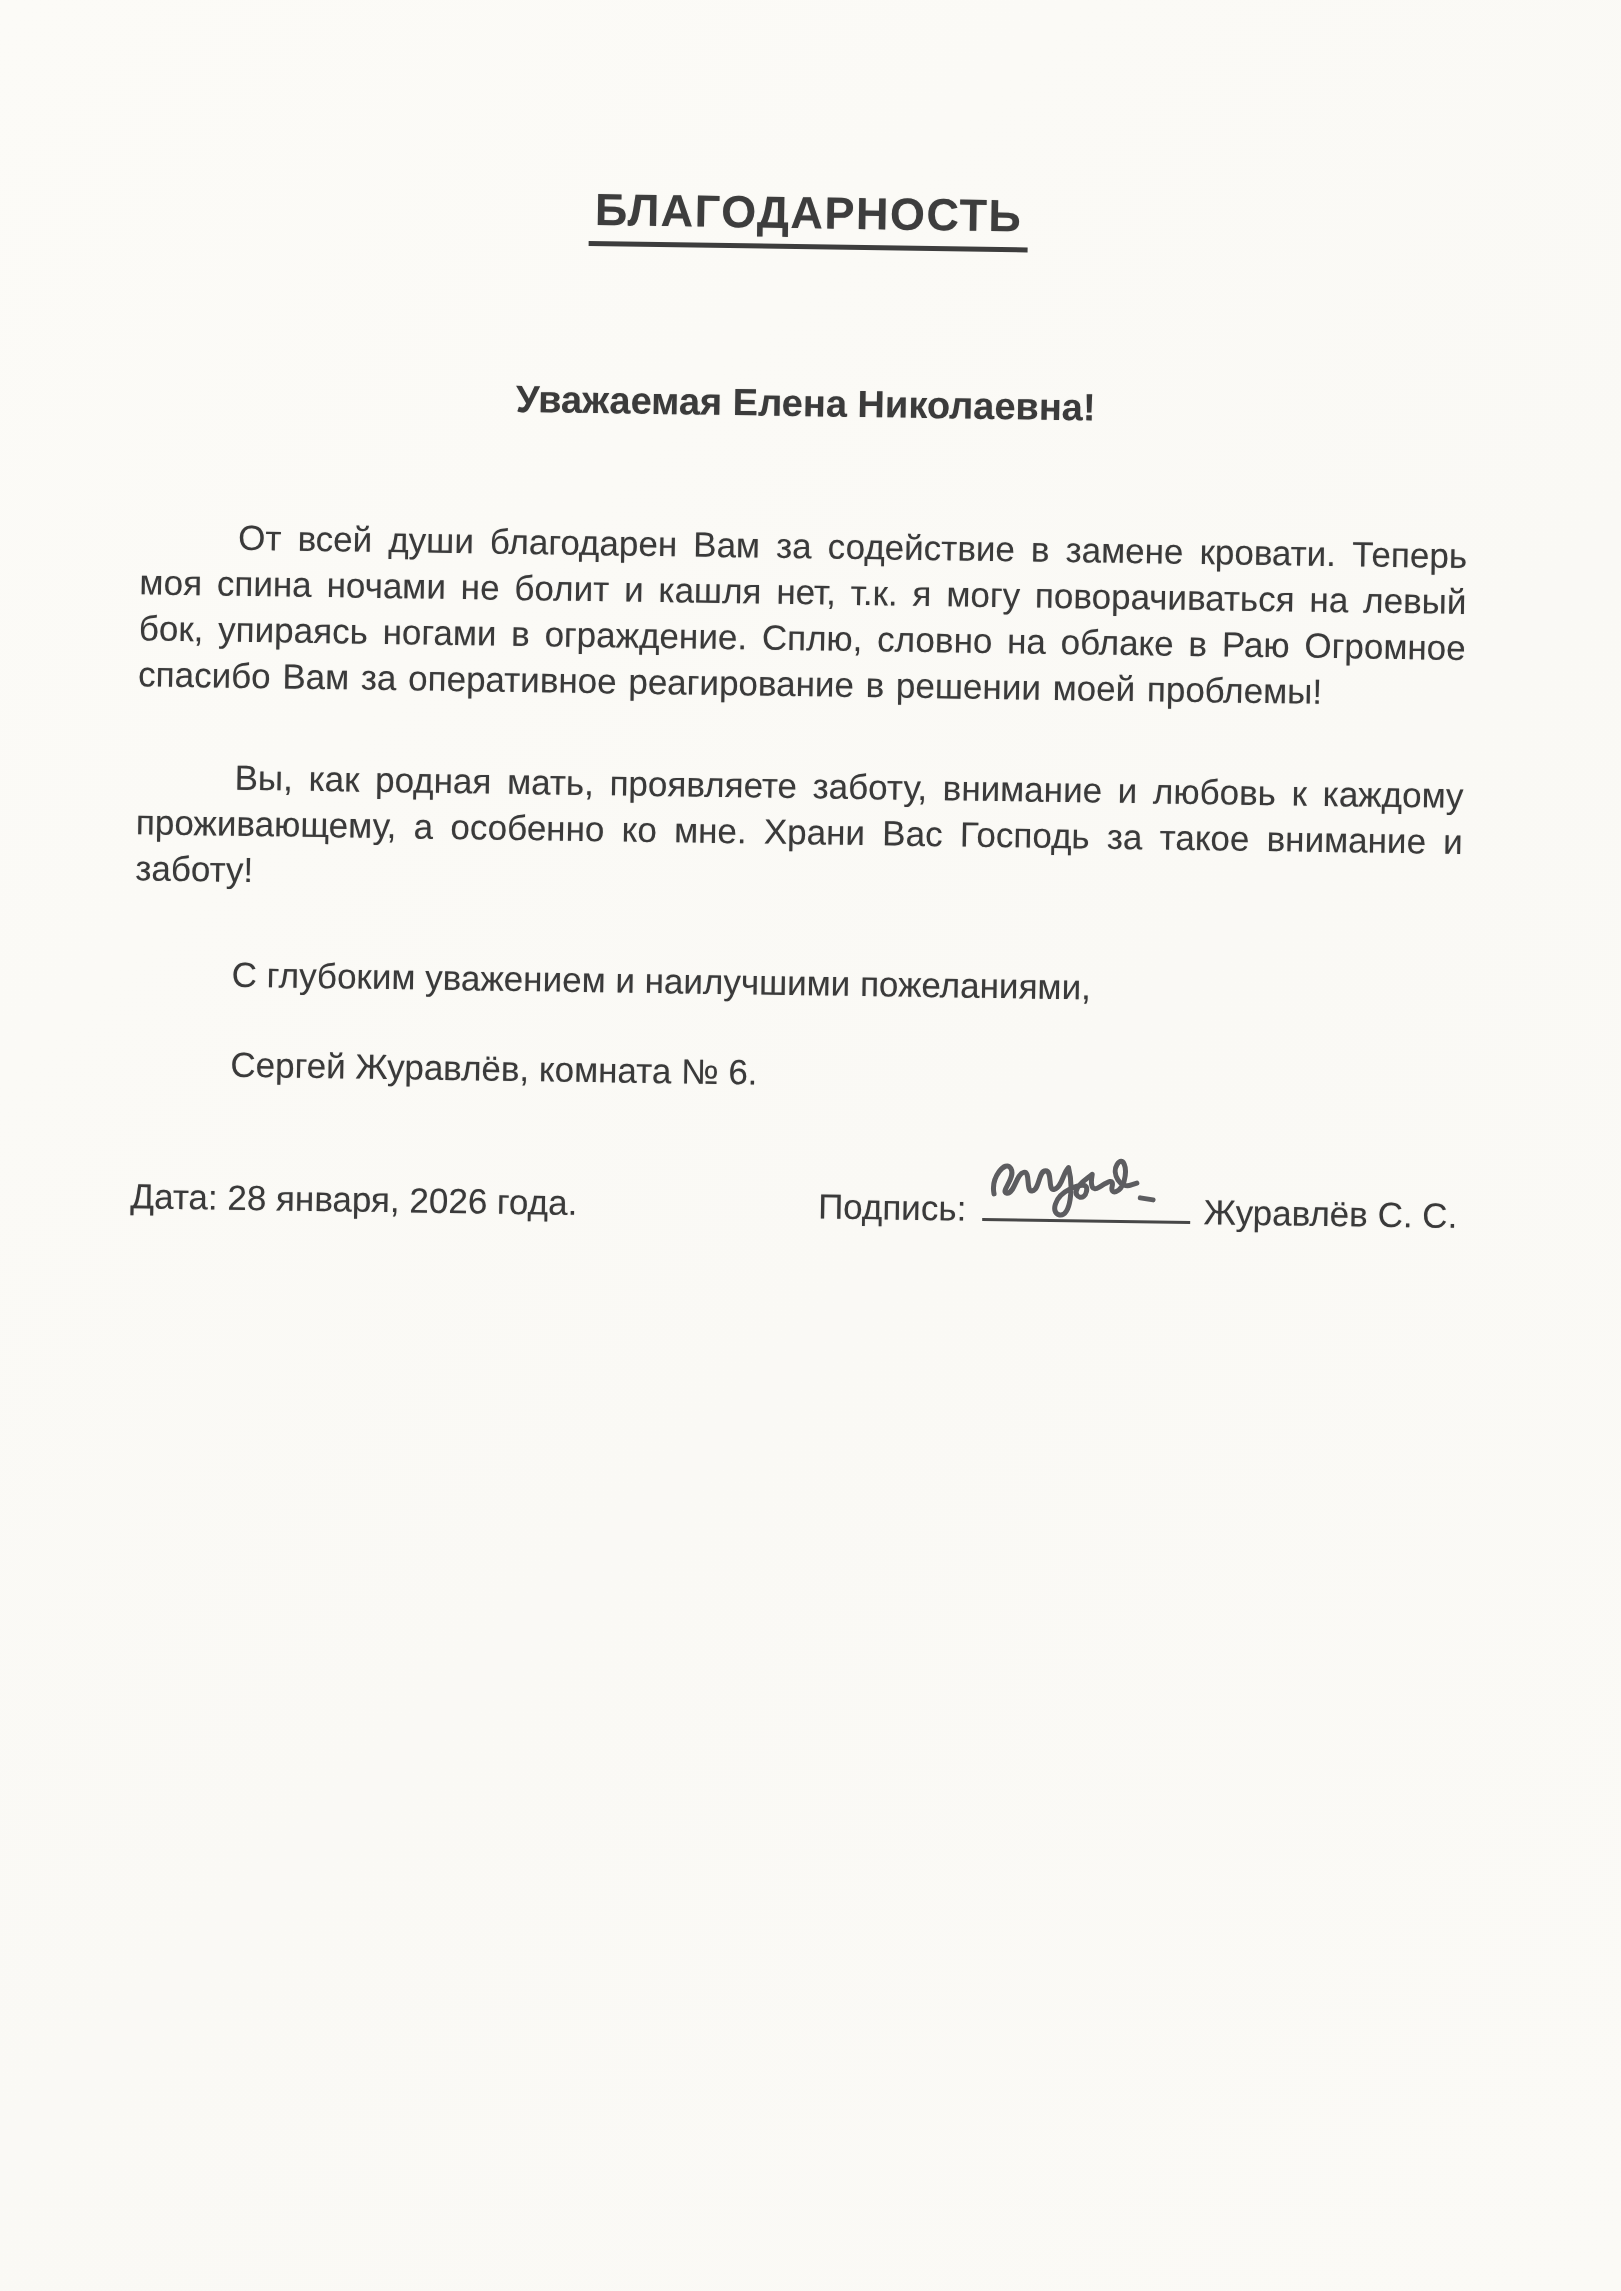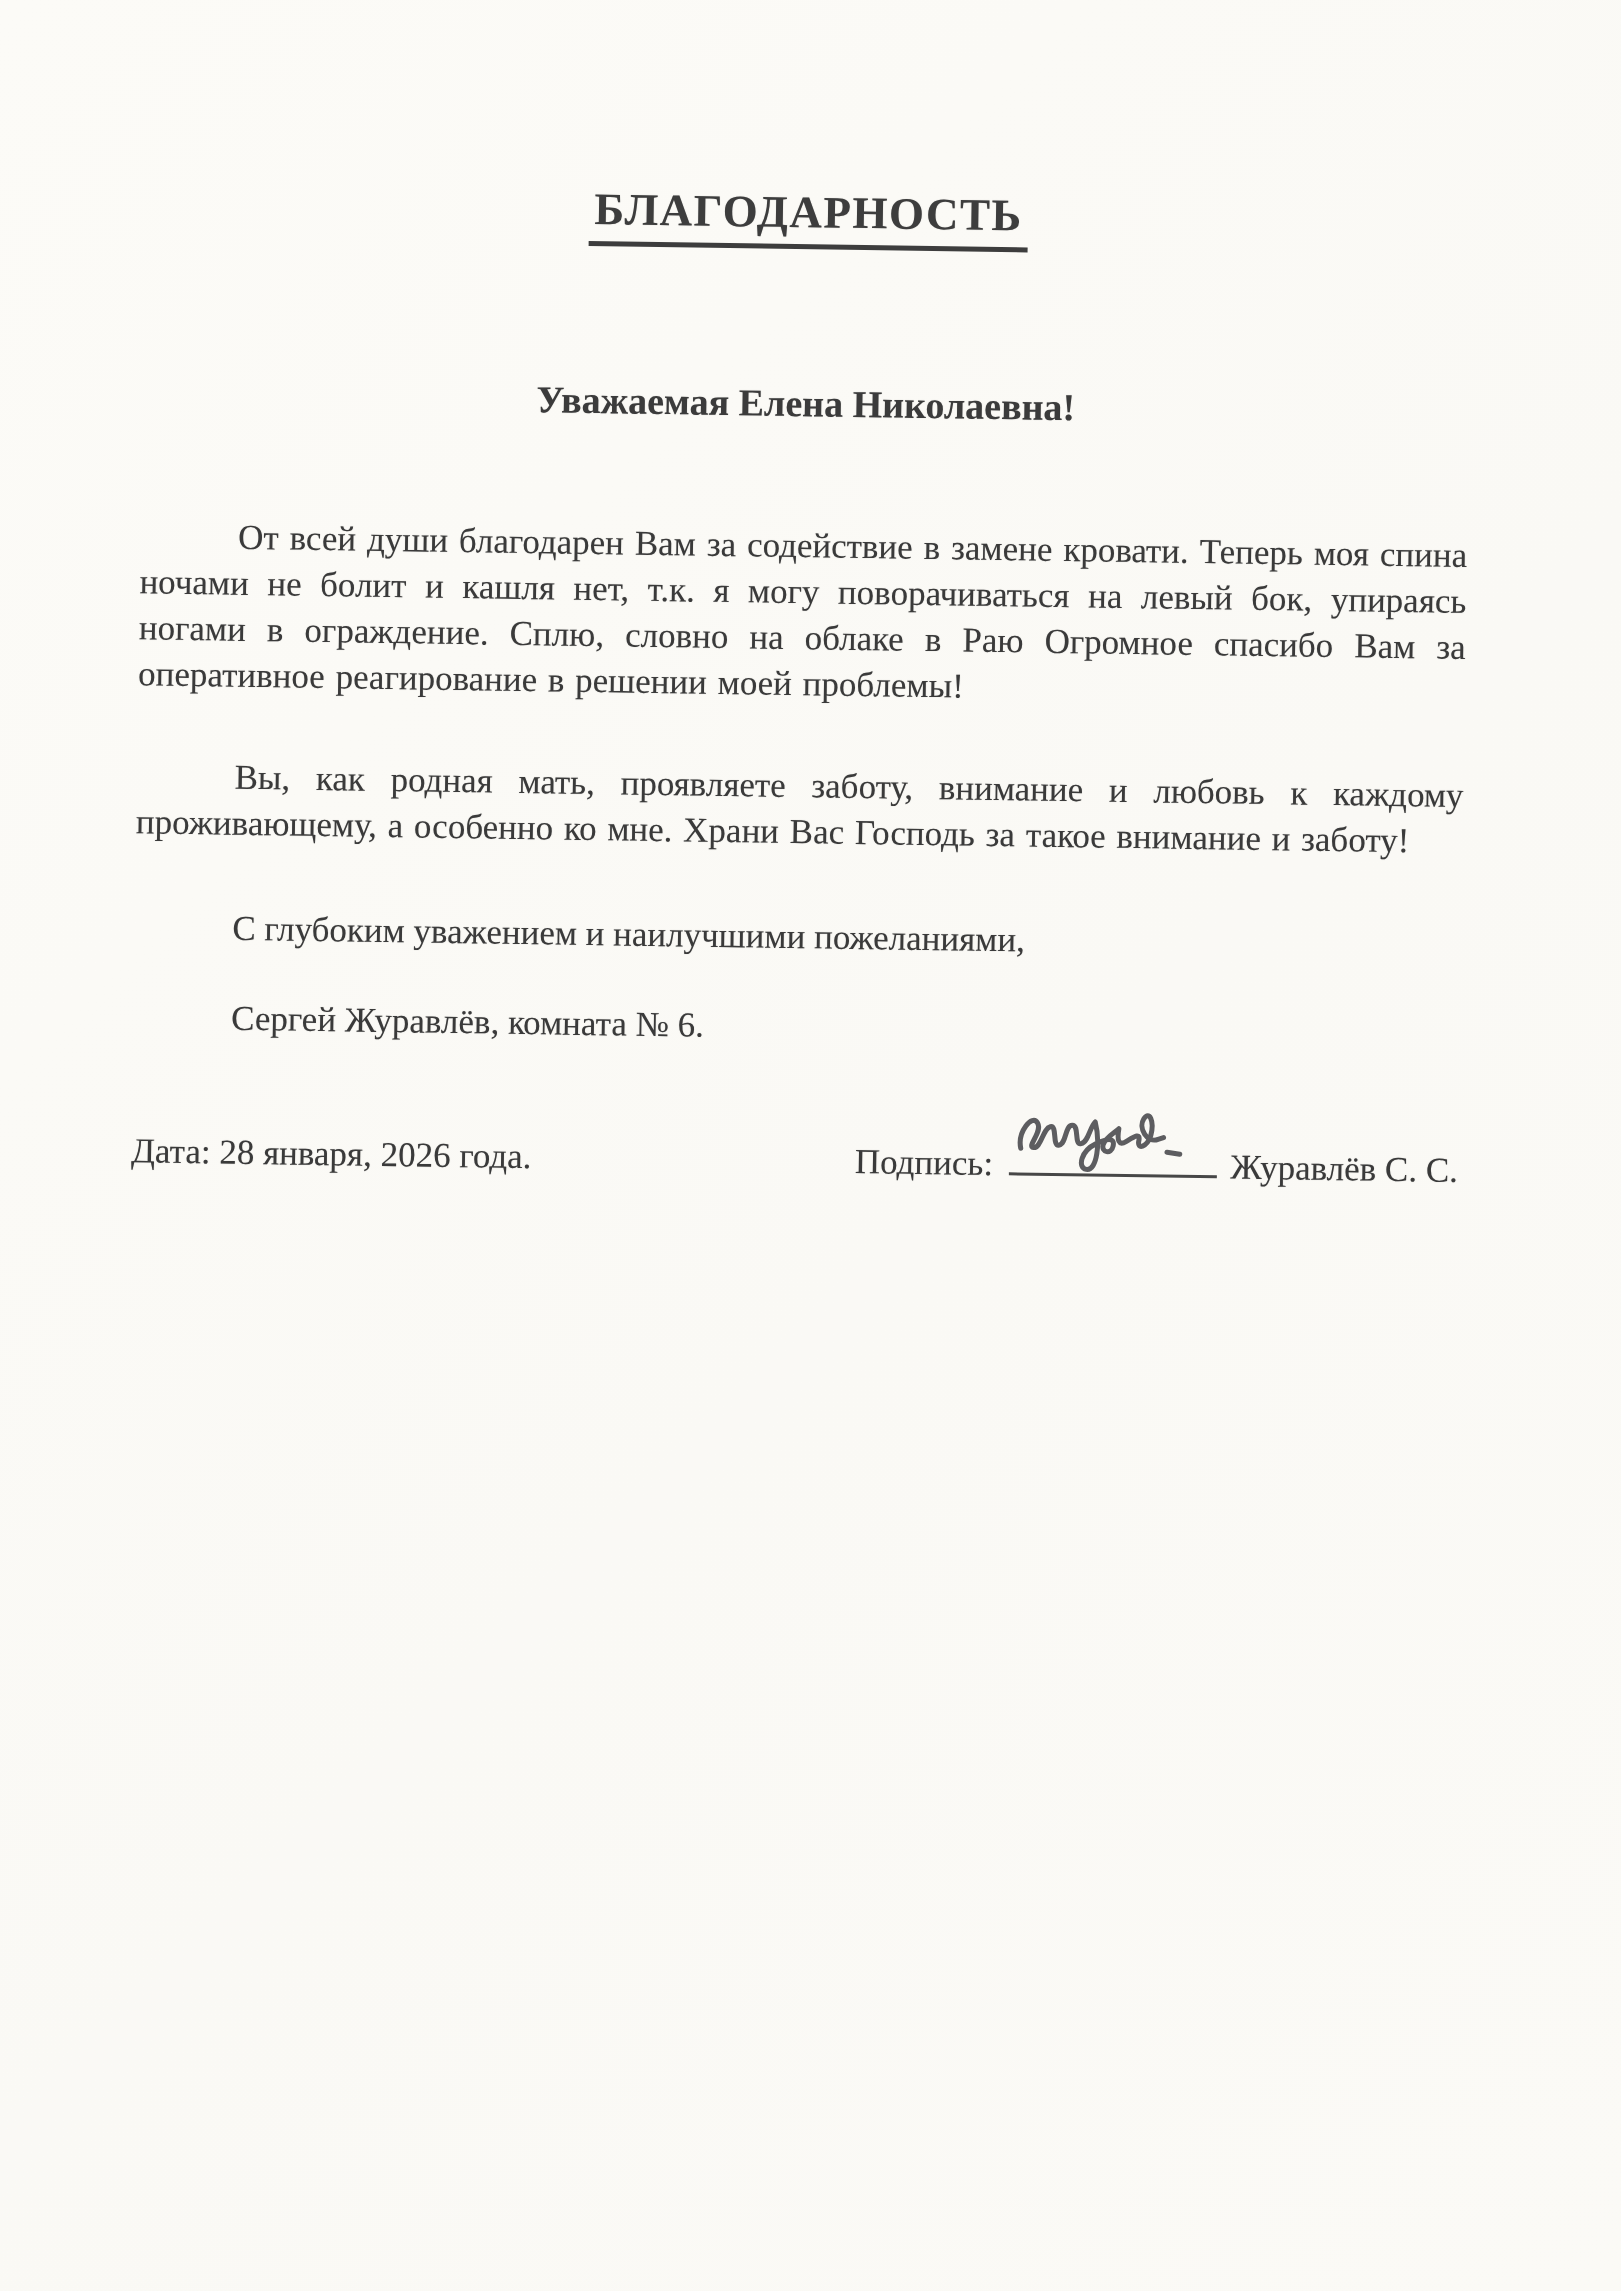--- a/index.html
+++ b/index.html
@@ -8,21 +8,21 @@
     width: 1621px;
     height: 2292px;
     overflow: hidden;
     background: #fcfbf7;
   }
   .page {
     position: relative;
     width: 1621px;
     height: 2292px;
     background: linear-gradient(135deg, #fcfbf7 0%, #faf9f5 55%, #fbfaf6 100%);
-    font-family: Liberation Serif, serif;
+    font-family: Liberation Sans, sans-serif;
     color: #3a3a3a;
   }
   .content {
     position: absolute;
     top: 0;
     left: 0;
     right: 0;
     padding: 180px 149px 0 145px;
     transform: rotate(0.85deg);
     transform-origin: 255px 216px;

